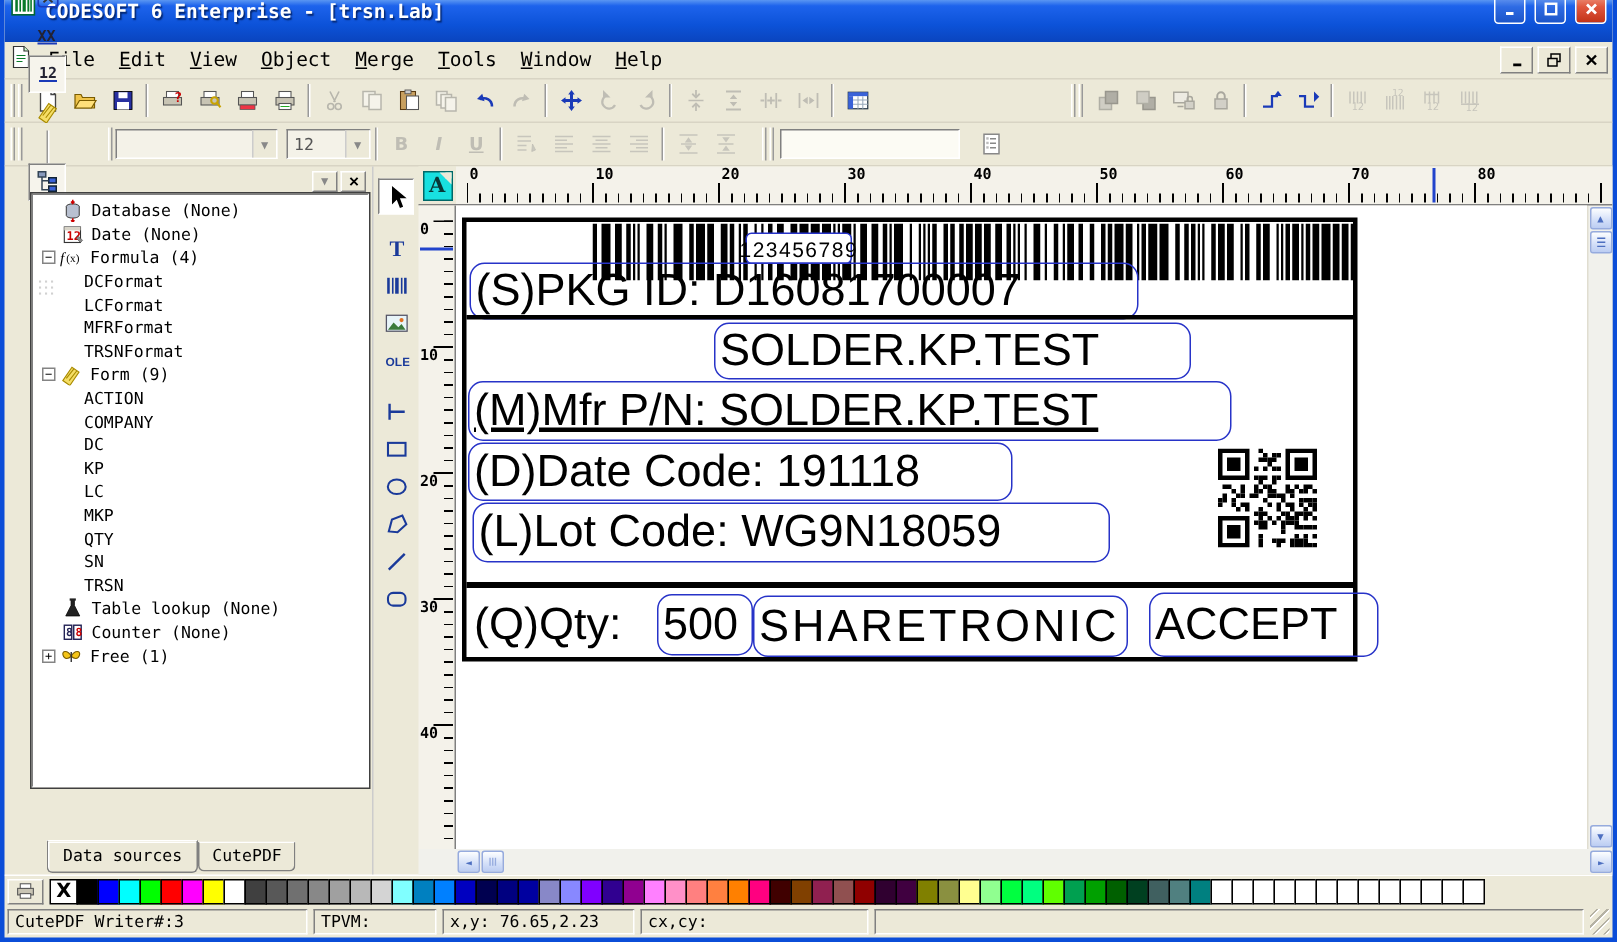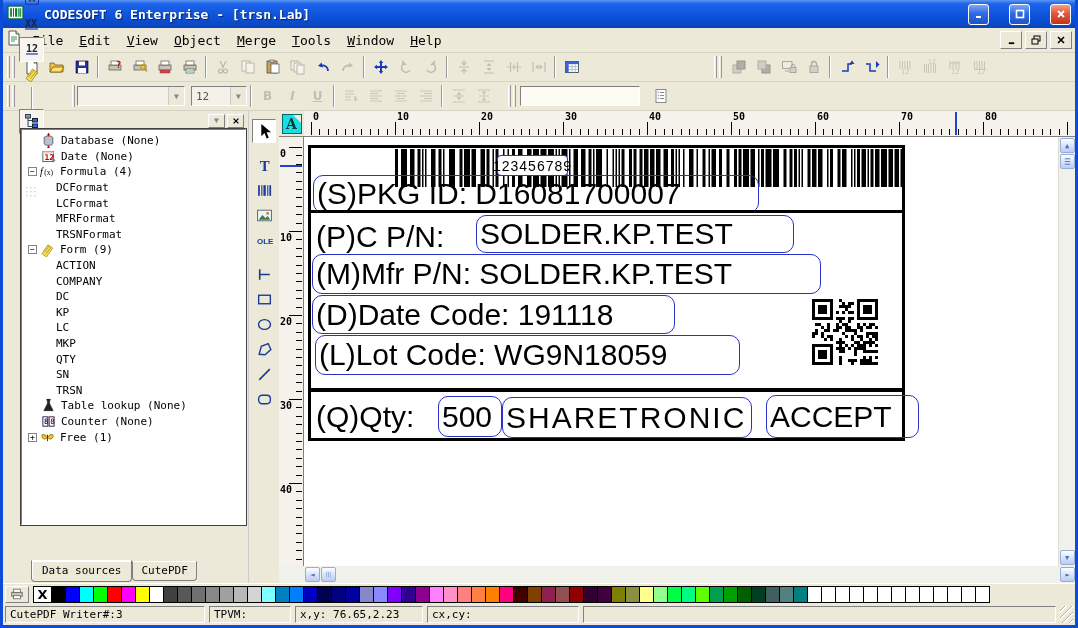--- a/index.html
+++ b/index.html
@@ -1,21 +1,21 @@
 <!DOCTYPE html>
 <html><head>
 <meta charset="utf-8">
 <style>
   html,body{margin:0;padding:0;background:#000;}
   *{box-sizing:border-box;}
   .window{position:relative;width:1078px;height:628px;background:#ECE9D8;
     border:3px solid #0B4DD8;border-top:none;font-family:"DejaVu Sans Mono",monospace;overflow:hidden;}
   
   .titlebar{height:28px;background:linear-gradient(180deg,#5A96F2 0%,#1D63EC 14%,#0C52D8 60%,#0A44BE 100%);
-    display:flex;align-items:center;padding:0 4px;gap:20px;}
+    display:flex;align-items:flex-end;padding:12px 4px;gap:6px;}
   .titlebar .title{flex:1;color:#fff;font:bold 13px "DejaVu Sans Mono",monospace;text-shadow:1px 1px 1px #03256e;white-space:nowrap;}
   .wbtn{width:21px;height:21px;border-radius:3px;border:1px solid #fff;
     background:linear-gradient(180deg,#7CA8F4,#2E6BE4 45%,#1C55C8);display:flex;align-items:center;justify-content:center;}
   .wbtn.close{background:linear-gradient(180deg,#F0A088,#E0573E 45%,#C23318);}
   
   .menubar{height:25px;display:flex;align-items:center;padding:0 3px;border-bottom:1px solid #D8D4C4;gap:2px;}
   .menu-item{padding:2px 8px;font:13px "DejaVu Sans Mono",monospace;color:#000;}
   .menubar .spring{flex:1;}
   .cbtn{width:22px;height:18px;background:#ECE9D8;border:1px solid;border-color:#fff #808080 #808080 #fff;
     display:flex;align-items:center;justify-content:center;margin-left:1px;}
@@ -867,23 +867,22 @@
                 <rect x="475.5" y="0" width="3.0" height="38" fill="#000"></rect>
                 <rect x="480.0" y="0" width="4.5" height="38" fill="#000"></rect>
                 <rect x="486.0" y="0" width="6.0" height="38" fill="#000"></rect>
                 <rect x="493.5" y="0" width="4.5" height="38" fill="#000"></rect>
                 <rect x="499.5" y="0" width="4.5" height="38" fill="#000"></rect>
                 <rect x="505.5" y="0" width="3.0" height="38" fill="#000"></rect>
               </svg>
             <div class="bc-text" style="left:186px;top:7px;width:71px;height:21px;">123456789</div>
             <div class="fbox" style="left:2px;top:27px;width:446px;height:38px;">(S)PKG ID: D16081700007</div>
             <div class="divider" style="top:62px;height:3px;"></div>
-            <div class="ftext" style="left:5px;top:72px;">(P)C P/N: </div>
             <div class="fbox" style="left:165px;top:67px;width:318px;height:38px;">SOLDER.KP.TEST</div>
-            <div class="fbox" style="left:1px;top:106px;width:509px;height:40px;">(M)Mfr P/N: SOLDER.KP.TEST</div>
+            <div class="fbox" style="left:1px;top:106px;width:509px;height:40px;text-decoration:underline;">(M)Mfr P/N: SOLDER.KP.TEST</div>
             <div class="fbox" style="left:1px;top:147px;width:363px;height:39px;">(D)Date Code: 191118</div>
             <div class="fbox" style="left:4px;top:187px;width:425px;height:40px;">(L)Lot Code: WG9N18059</div>
             <svg id="qrcode" style="position:absolute;left:501px;top:151px;" width="66" height="66">
                 <rect x="27" y="0" width="3" height="3" fill="#000"></rect>
                 <rect x="30" y="3" width="3" height="3" fill="#000"></rect>
                 <rect x="36" y="3" width="3" height="3" fill="#000"></rect>
                 <rect x="39" y="3" width="3" height="3" fill="#000"></rect>
                 <rect x="27" y="6" width="3" height="3" fill="#000"></rect>
                 <rect x="30" y="6" width="3" height="3" fill="#000"></rect>
                 <rect x="33" y="6" width="3" height="3" fill="#000"></rect>

